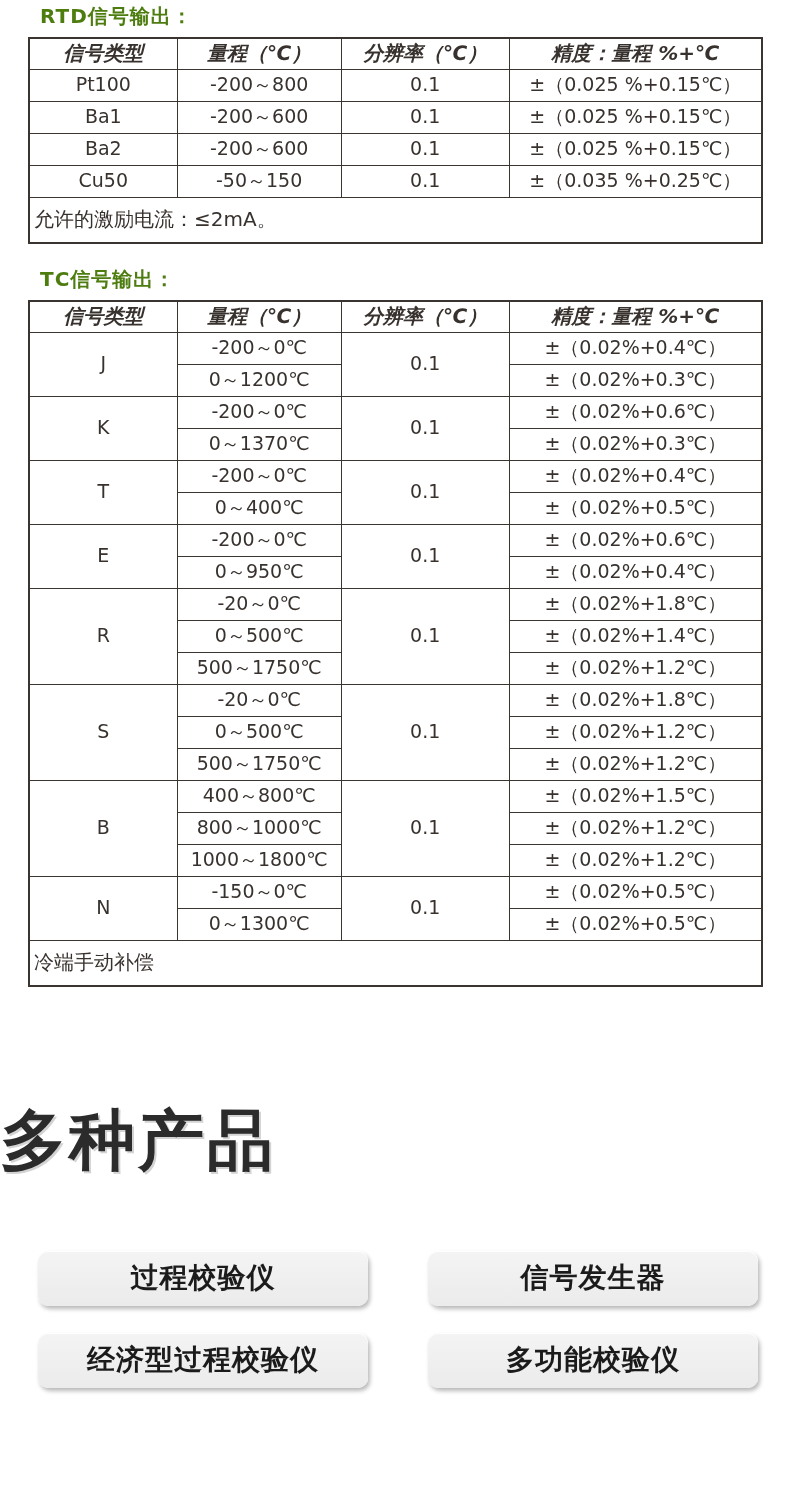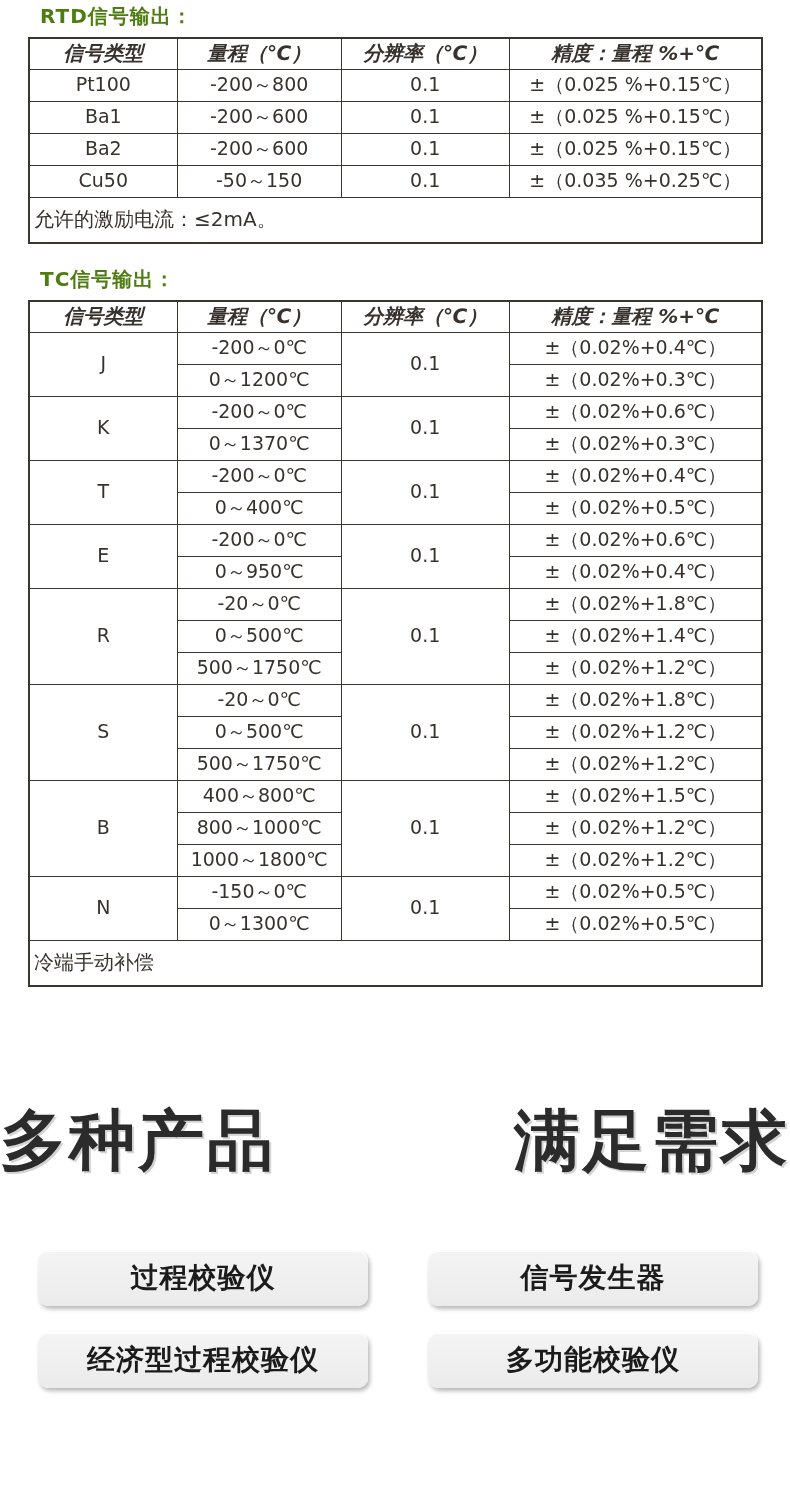--- a/index.html
+++ b/index.html
@@ -269,21 +269,20 @@
         <tr>
           <td class="foot-cell" colspan="4">冷端手动补偿</td>
         </tr>
       </tbody>
     </table>
   </div>
 
   <div class="promo">
     <div class="promo-heading">
       <span>多种产品</span>
-      <span>满足需求</span>
     </div>
     <div class="btn-grid">
       <button class="promo-btn">过程校验仪</button>
       <button class="promo-btn">信号发生器</button>
       <button class="promo-btn">经济型过程校验仪</button>
       <button class="promo-btn">多功能校验仪</button>
     </div>
   </div>
 
 </div>

